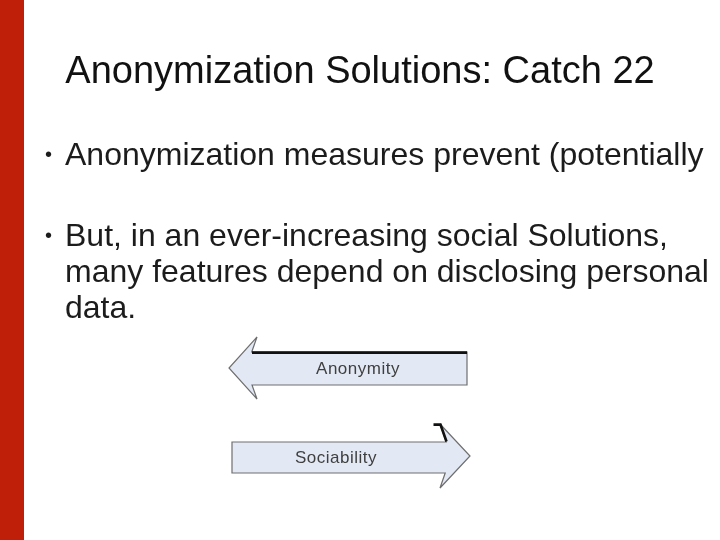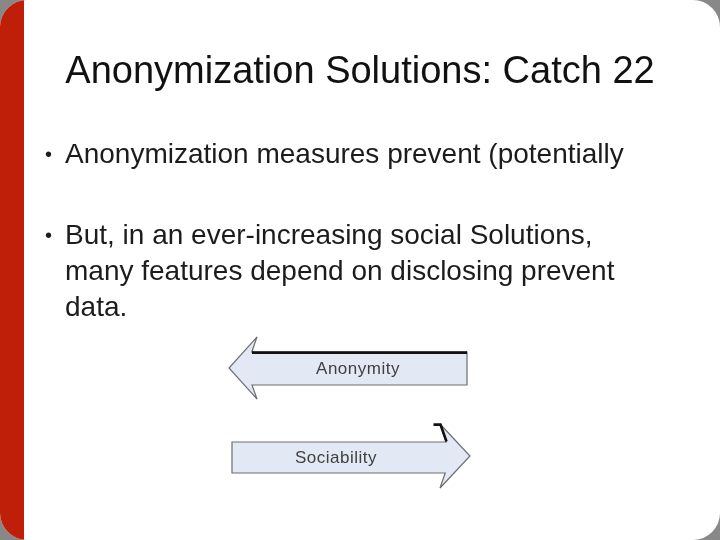--- a/index.html
+++ b/index.html
@@ -3,21 +3,20 @@
 <meta charset="utf-8">
 <style>
   html, body { margin: 0; padding: 0; background: #888; }
   .slide {
     position: relative;
     width: 720px; height: 540px;
     background: var(--background, #fff);
     overflow: hidden;
     font-family: "Liberation Sans", sans-serif;
     color: var(--text, #1c1c1c);
-    border-radius: 27px;
   }
   .edge-bar {
     position: absolute;
     left: 0; top: 0; bottom: 0;
     width: 24px;
     background: var(--edge-bar, #bf1e08);
   }
   .title {
     position: absolute;
     left: 0; right: 0; top: 47px;
@@ -35,21 +34,21 @@
     align-items: flex-start;
   }
   .bullet-1 { top: 136px; }
   .bullet-2 { top: 217px; }
   .dot {
     width: 20px;
     flex: 0 0 20px;
     font-size: 20px;
     line-height: 36px;
   }
-  .lines { font-size: 28px; line-height: 36px; }
+  .lines { font-size: 32px; line-height: 36px; }
   .line { white-space: nowrap; }
   .arrow-svg { position: absolute; overflow: visible; }
   .arrow-svg .body {
     fill: var(--arrow-fill, #e3e9f4);
     stroke: var(--arrow-outline, #6e6e6e);
     stroke-width: 1.2;
     stroke-linejoin: miter;
   }
   .arrow-svg .shadow {
     fill: none;
@@ -76,21 +75,21 @@
     <span class="dot">•</span>
     <div class="lines">
       <div class="line">Anonymization measures prevent (potentially</div>
     </div>
   </div>
 
   <div class="bullet bullet-2">
     <span class="dot">•</span>
     <div class="lines">
       <div class="line">But, in an ever-increasing social Solutions,</div>
-      <div class="line">many features depend on disclosing prevent</div>
+      <div class="line">many features depend on disclosing personal</div>
       <div class="line">data.</div>
     </div>
   </div>
 
   <svg class="arrow-svg" style="left:225px; top:333px;" width="247" height="70" viewBox="225 333 247 70">
     <path class="body" d="M467,352 L251.7,352 L257,337 L229,368 L257,399 L252,385 L467,385 Z"></path>
     <path class="shadow" d="M467,352.6 L252,352.6"></path>
     <text x="358" y="374" text-anchor="middle">Anonymity</text>
   </svg>
 

